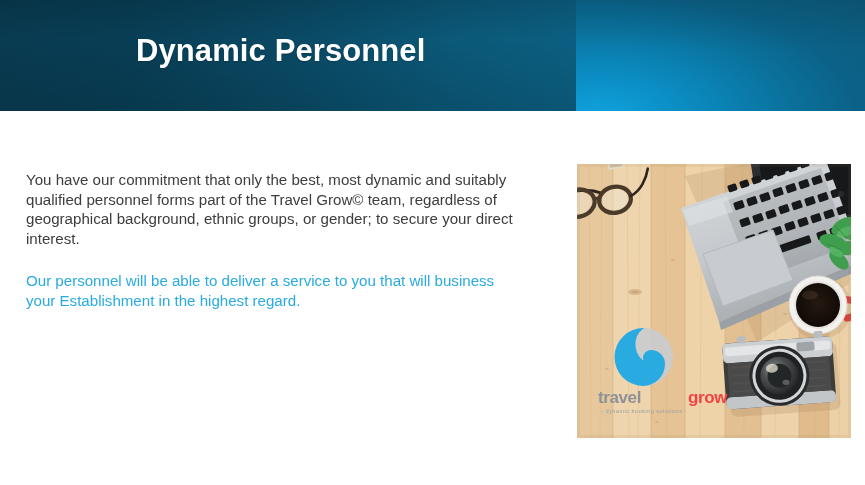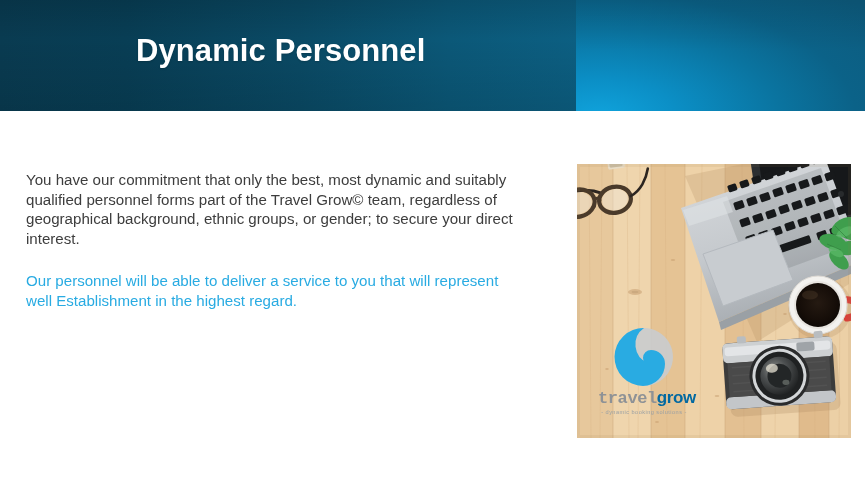--- a/index.html
+++ b/index.html
@@ -104,22 +104,22 @@
   .logo-mark svg { display: block; width: 62px; height: 62px; }
   .logo-word {
     text-align: center;
     font-size: 17px;
     font-weight: bold;
     letter-spacing: -0.4px;
     margin-top: 1px;
     line-height: 18px;
     white-space: nowrap;
   }
-  .logo-word .w1 { color: #8e9296; font-family: Liberation Mono, monospace; }
-  .logo-word .w2 { color: #0369a1; }
+  .logo-word .w1 { color: #8e9296; }
+  .logo-word .w2 { color: #ef4444; padding-left: 47px; }
   .logo-tag {
     text-align: center;
     font-size: 5.6px;
     color: #9aa0a4;
     letter-spacing: 0.45px;
     white-space: nowrap;
     margin-top: 1px;
   }
 </style>
 </head>
@@ -129,21 +129,21 @@
 
   <div class="header-band">
     <div class="header-left"></div>
     <div class="header-right"></div>
     <div class="header-title">Dynamic Personnel</div>
   </div>
 
   <div class="body-text">
     <div class="para">You have our commitment that only the best, most dynamic and suitably qualified personnel forms part of the Travel Grow© team, regardless of geographical background, ethnic groups, or gender; to secure your direct interest.</div>
     <div class="gap-a"></div>
-    <div class="para accent">Our personnel will be able to deliver a service to you that will represent well Establishment in the highest regard.</div>
+    <div class="para accent">Our personnel will be able to deliver a service to you that will business your Establishment in the highest regard.</div>
     <div class="gap-b"></div>
   </div>
 
   <div class="photo">
     <svg viewBox="0 0 274 274" xmlns="http://www.w3.org/2000/svg">
       <defs>
         <linearGradient id="plank" x1="0" y1="0" x2="1" y2="0">
           <stop offset="0%" stop-color="#eccfa4"></stop>
           <stop offset="100%" stop-color="#e3c194"></stop>
         </linearGradient>

